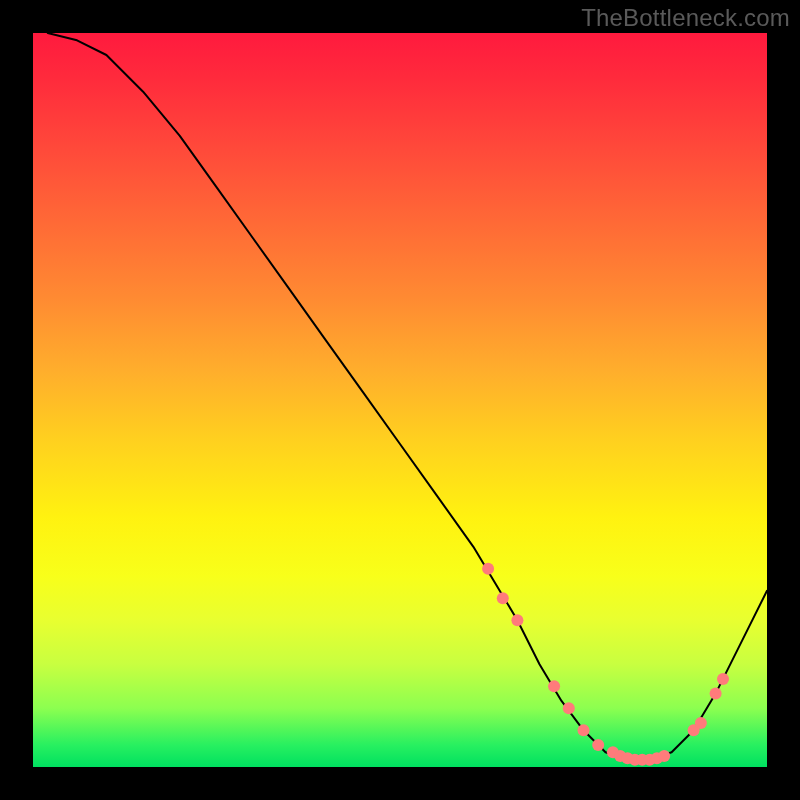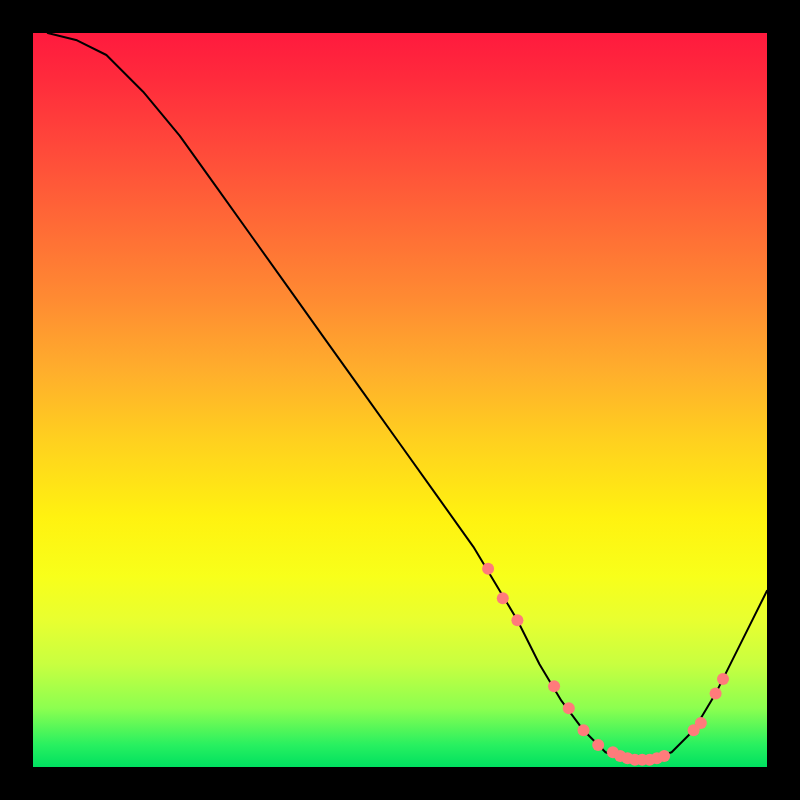--- a/index.html
+++ b/index.html
@@ -68,20 +68,21 @@
   .curve circle.marker {
     fill: #ff7b7b;
     stroke: none;
   }
 </style>
 </head>
 <body>
 
 <div class="frame">
 
+  <div class="watermark">TheBottleneck.com</div>
 
   <div class="plot-area">
     <svg class="curve" viewBox="0 0 734 734" preserveAspectRatio="none">
       <path id="main-curve" d="M14.7 0.0 L44.0 7.3 L73.4 22.0 L110.1 58.7 L146.8 102.8 L183.5 154.1 L220.2 205.5 L256.9 256.9 L293.6 308.3 L330.3 359.7 L367.0 411.0 L403.7 462.4 L440.4 513.8 L462.4 550.5 L484.4 587.2 L506.5 631.2 L528.5 667.9 L550.5 697.3 L572.5 719.3 L594.5 726.7 L616.6 726.7 L638.6 719.3 L660.6 697.3 L682.6 660.6 L704.6 616.6 L734.0 557.8"></path>
       <g id="marker-group">
           <circle class="marker" cx="455.1" cy="535.8" r="6" fill="#ff7b7b"></circle>
           <circle class="marker" cx="469.8" cy="565.2" r="6" fill="#ff7b7b"></circle>
           <circle class="marker" cx="484.4" cy="587.2" r="6" fill="#ff7b7b"></circle>
           <circle class="marker" cx="521.1" cy="653.3" r="6" fill="#ff7b7b"></circle>
           <circle class="marker" cx="535.8" cy="675.3" r="6" fill="#ff7b7b"></circle>

